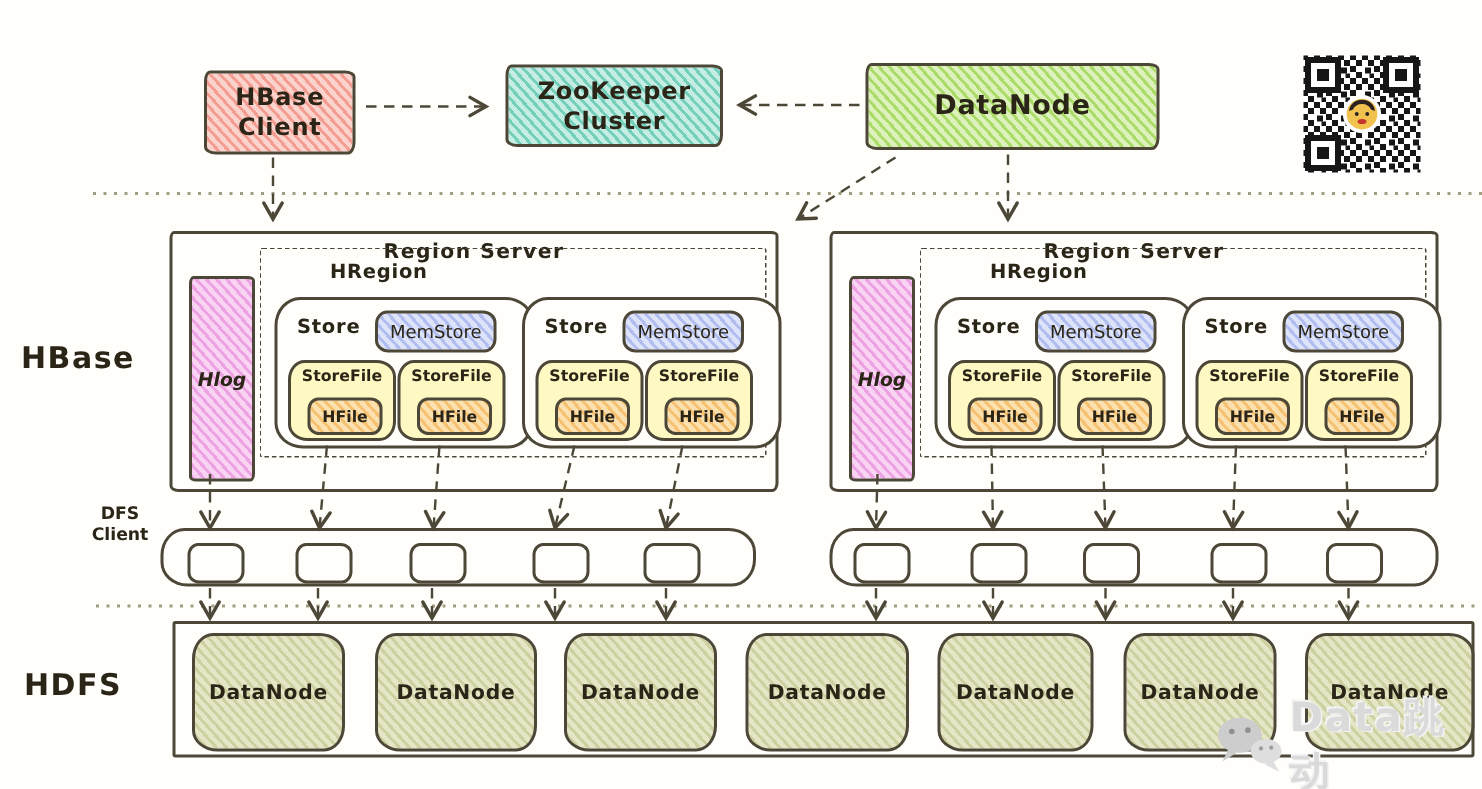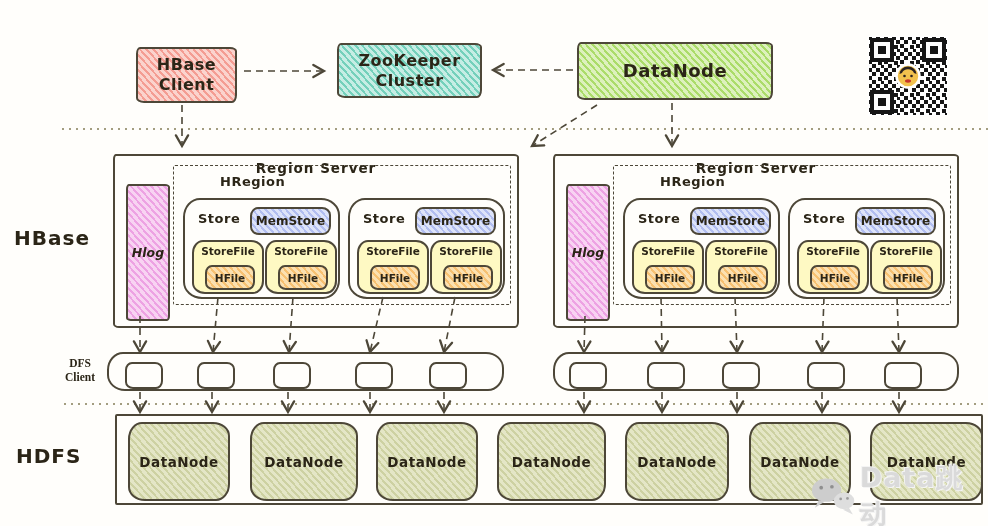--- a/index.html
+++ b/index.html
@@ -21,25 +21,25 @@
   .rs{border:2px solid #4d4738;background:#fffefb;border-radius:3px 5px 4px 6px/5px 3px 6px 4px;}
   .rs-title{position:absolute;top:4px;left:0;right:0;text-align:center;font-size:13.5px;
             font-weight:bold;letter-spacing:1px;}
   .hlog{position:absolute;top:28px;left:11px;width:40px;height:133px;border:2px solid #4d4738;
         display:flex;align-items:center;justify-content:center;font-size:12.5px;font-weight:bold;
         border-radius:3px 5px 3px 5px/5px 3px 5px 3px;}
   .hregion{position:absolute;top:9px;left:58px;width:336px;height:138px;
            border:1.8px dashed #4d4738;border-radius:2px;}
   .hregion-label{position:absolute;top:8px;left:46px;font-size:13px;font-weight:bold;letter-spacing:.5px;}
   .store{position:absolute;top:32px;width:153px;height:97px;border:2px solid #4d4738;
-         border-radius:17px 19px 17px 19px/19px 17px 19px 17px;background:#fffefb;}
+         border-radius:17px 19px 17px 19px/19px 17px 19px 17px;background:#fffefb;padding-left:16px;}
   .store-label{position:absolute;top:11px;left:13px;font-size:13px;font-weight:bold;letter-spacing:.5px;}
   .memstore{position:absolute;top:7px;left:65px;width:77px;height:24px;border:2px solid #4d4738;
             border-radius:8px 9px 8px 9px/9px 8px 9px 8px;display:flex;align-items:center;
-            justify-content:center;font-size:12px;font-weight:bold;}
+            justify-content:center;font-size:12px;font-weight:normal;}
   .storefile{position:absolute;top:40px;width:68px;height:50px;border:2px solid #4d4738;
              border-radius:11px 13px 11px 13px/13px 11px 13px 11px;background:#fef9c3;}
   .sf-label{position:absolute;top:3px;left:0;right:0;text-align:center;font-size:10.5px;font-weight:bold;}
   .hfile{position:absolute;top:23px;left:11px;width:46px;height:21px;border:2px solid #4d4738;
          border-radius:7px 8px 7px 8px/8px 7px 8px 7px;display:flex;align-items:center;
          justify-content:center;font-size:10.5px;font-weight:bold;}
   .dfs{border:2px solid #4d4738;background:#fffefb;border-radius:16px 18px 16px 18px/18px 16px 18px 16px;}
   .dfs-slot{position:absolute;top:8px;width:34px;height:23px;border:2px solid #4d4738;
             border-radius:7px 8px 7px 8px/8px 7px 8px 7px;background:#fffefb;}
   .hdfs-box{border:2px solid #4d4738;background:#fffefb;border-radius:2px;margin-left:20px;}
@@ -145,21 +145,21 @@
       <circle cx="40" cy="40" r="11.5" fill="#f2c24e" stroke="#ffffff" stroke-width="2.5"></circle>
       <path d="M31.5,38 a8.5,7.5 0 0 1 17,0 l-2.5,-1 a6.5,6 0 0 0 -12,0 z" fill="#2b2320"></path>
       <circle cx="36.5" cy="40" r="1.3" fill="#2b2320"></circle>
       <circle cx="43.5" cy="40" r="1.3" fill="#2b2320"></circle>
       <ellipse cx="40" cy="45" rx="3" ry="1.7" fill="#c6352c"></ellipse>
     </g>
   </svg>
 
   <div class="abs side-label" style="left:14px;top:226px;">HBase</div>
   <div class="abs side-label" style="left:16px;top:444px;">HDFS</div>
-  <div class="abs dfs-label" style="left:56px;top:357px;width:48px;font-family:Liberation Serif, serif;">
+  <div class="abs dfs-label" style="left:56px;top:336px;width:48px;">
     <div>DFS</div>
     <div>Client</div>
   </div>
 
   <div class="abs rs" style="left:113px;top:154px;width:406px;height:174px;">
     <div class="rs-title">Region Server</div>
     <div class="hlog fill-pink">
       <span>Hlog</span>
     </div>
     <div class="hregion">

